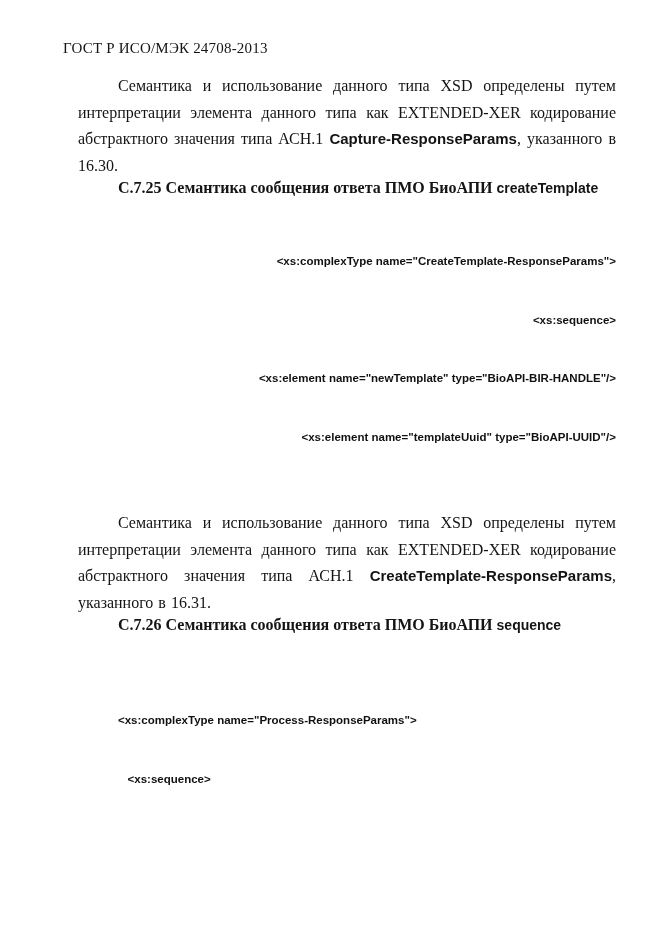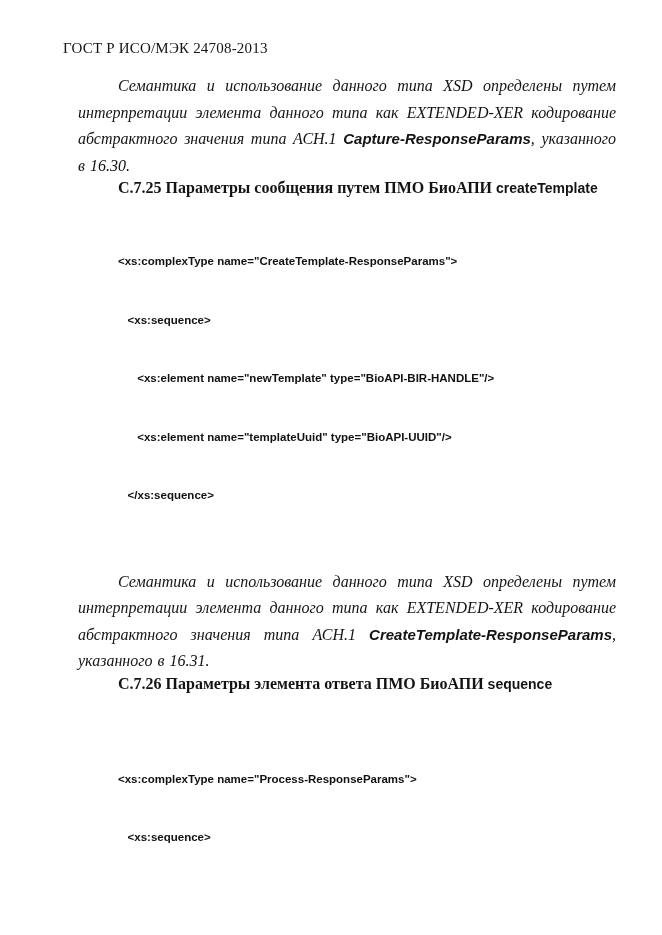--- a/index.html
+++ b/index.html
@@ -46,47 +46,46 @@
   .code {
     font-family: "Liberation Sans", sans-serif;
     font-weight: bold;
     font-size: 11.5px;
     line-height: 19.5px;
     margin-left: 40px;
     white-space: pre;
     color: #111;
   }
   .mb16 { margin-bottom: 16px; }
-  .mb18 { margin-bottom: 18px; font-style: italic; }
-  .mb24 { margin-bottom: 24px; }
+  .mb18 { margin-bottom: 18px; }
+  .mb24 { margin-bottom: 24px; text-align: right; }
   .mb26 { margin-bottom: 26px; }
   .mb38 { margin-bottom: 38px; }
 </style>
 </head>
 <body>
 
 <div class="page">
 
   <div class="doc-header">ГОСТ Р ИСО/МЭК 24708-2013</div>
 
   <p class="body mb18"><span>Семантика и использование данного типа XSD определены путем интерпретации элемента данного типа как EXTENDED-XER кодирование абстрактного значения типа АСН.1 </span><span class="type-b">Capture-ResponseParams</span><span>, указанного в 16.30.</span></p>
 
-  <h3 class="sec-heading mb16"><span>С.7.25 Параметры сообщения путем ПМО БиоАПИ </span><span class="en">createTemplate</span></h3>
+  <h3 class="sec-heading mb16"><span>С.7.25 Семантика сообщения ответа ПМО БиоАПИ </span><span class="en">createTemplate</span></h3>
 
   <div class="code mb24">
     <div>&lt;xs:complexType name="CreateTemplate-ResponseParams"&gt;</div>
     <div>   &lt;xs:sequence&gt;</div>
     <div>      &lt;xs:element name="newTemplate" type="BioAPI-BIR-HANDLE"/&gt;</div>
     <div>      &lt;xs:element name="templateUuid" type="BioAPI-UUID"/&gt;</div>
-    <div>   &lt;/xs:sequence&gt;</div>
   </div>
 
   <p class="body mb18"><span>Семантика и использование данного типа XSD определены путем интерпретации элемента данного типа как EXTENDED-XER кодирование абстрактного значения типа АСН.1 </span><span class="type-b">CreateTemplate-ResponseParams</span><span>, указанного в 16.31.</span></p>
 
-  <h3 class="sec-heading mb38"><span>С.7.26 Параметры элемента ответа ПМО БиоАПИ </span><span class="en">sequence</span></h3>
+  <h3 class="sec-heading mb38"><span>С.7.26 Семантика сообщения ответа ПМО БиоАПИ </span><span class="en">sequence</span></h3>
 
   <div class="code mb26">
     <div>&lt;xs:complexType name="Process-ResponseParams"&gt;</div>
     <div>   &lt;xs:sequence&gt;</div>
     
     
     
   </div>
 
 </div>

